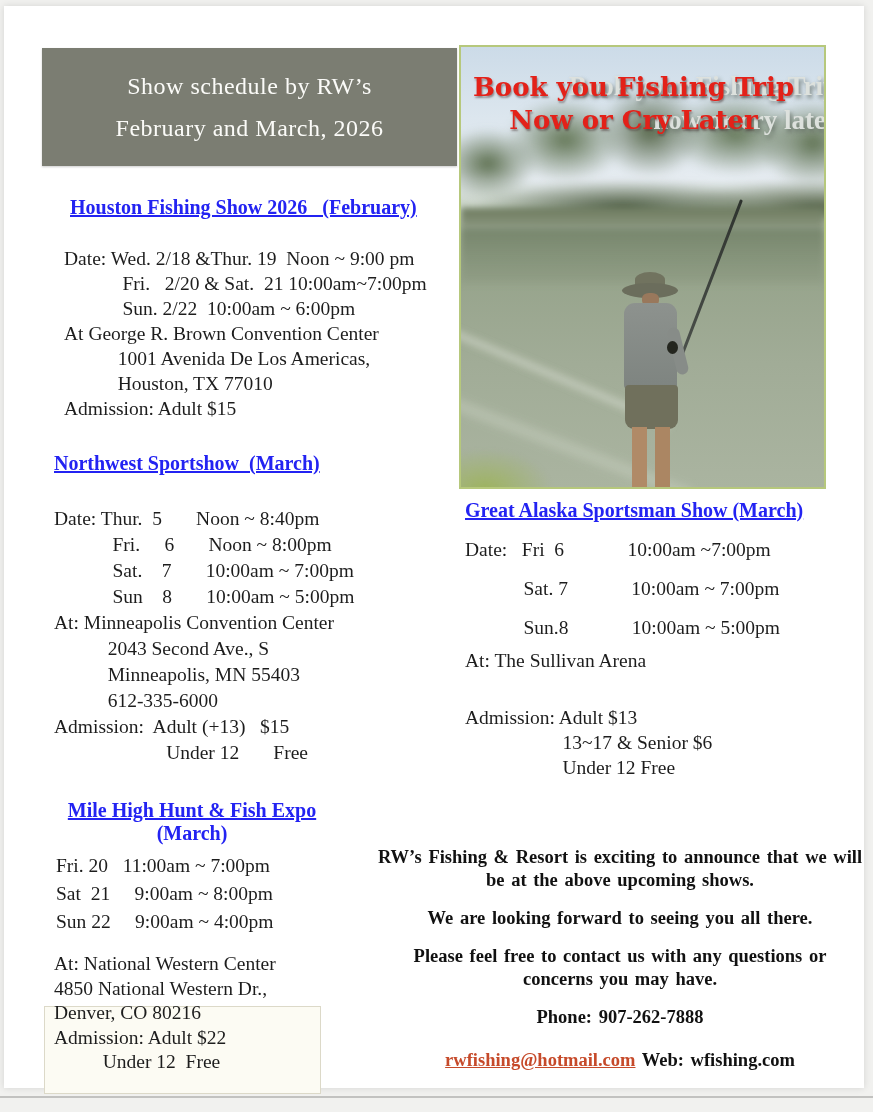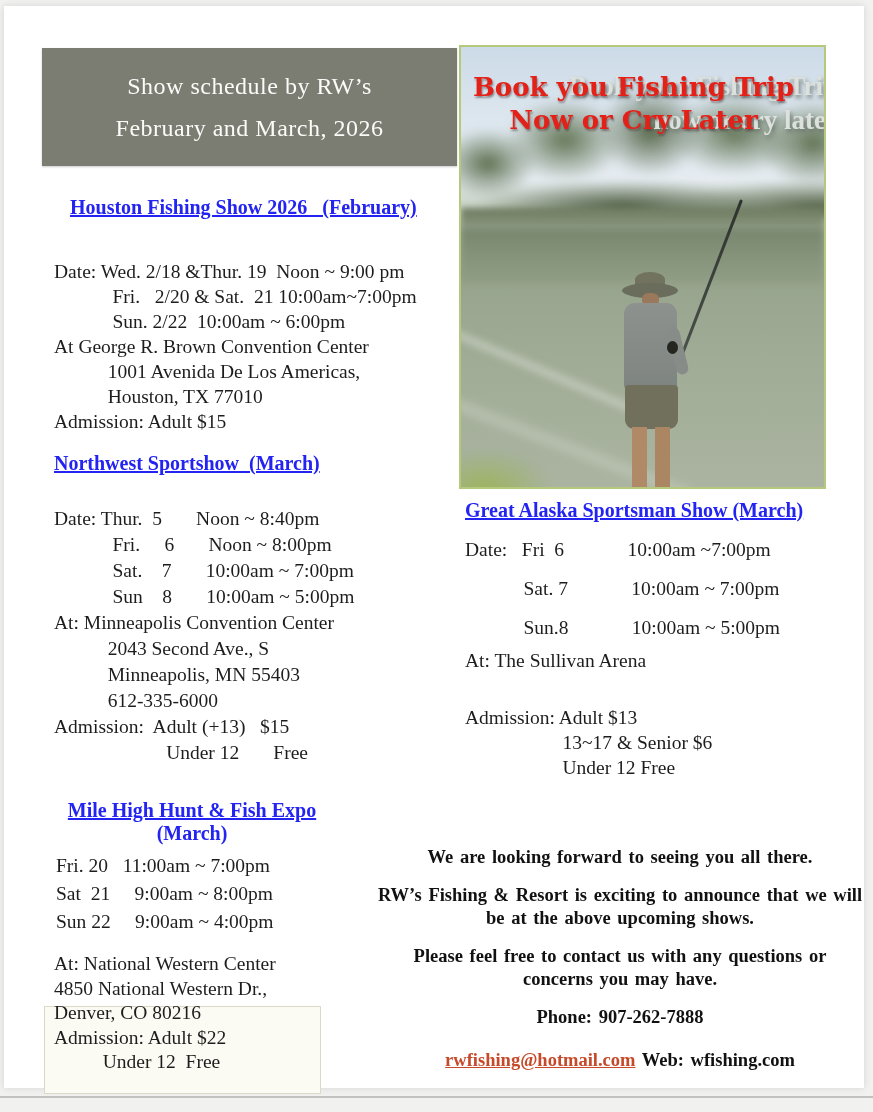--- a/index.html
+++ b/index.html
@@ -168,21 +168,21 @@
       <div>Book you Fishing Trip</div>
       <div>Now or Cry Later</div>
     </div>
   </div>
 
   <div class="note-box"></div>
 
   <div class="sec" style="left:50px; top:190px;margin-left:16px;">
     <div class="heading">Houston Fishing Show 2026   (February)</div>
   </div>
-  <div class="sec lh25" style="left:50px; top:240px;margin-top:13px;">
+  <div class="sec lh25" style="left:60px; top:240px;">
     <div class="line">Date: Wed. 2/18 &amp;Thur. 19  Noon ~ 9:00 pm</div>
     <div class="line">            Fri.   2/20 &amp; Sat.  21 10:00am~7:00pm</div>
     <div class="line">            Sun. 2/22  10:00am ~ 6:00pm</div>
     <div class="line">At George R. Brown Convention Center</div>
     <div class="line">           1001 Avenida De Los Americas,</div>
     <div class="line">           Houston, TX 77010</div>
     <div class="line">Admission: Adult $15</div>
   </div>
 
   <div class="sec" style="left:50px; top:446px;">
@@ -229,22 +229,22 @@
   <div class="sec lh24" style="left:461px; top:643px;">
     <div class="line">At: The Sullivan Arena</div>
   </div>
   <div class="sec lh25" style="left:461px; top:699px;">
     <div class="line">Admission: Adult $13</div>
     <div class="line">                    13~17 &amp; Senior $6</div>
     <div class="line">                    Under 12 Free</div>
   </div>
 
   <div class="announce">
+    <p>RW’s Fishing &amp; Resort is exciting to announce that we will be at the above upcoming shows.</p>
     <p>We are looking forward to seeing you all there.</p>
-    <p>RW’s Fishing &amp; Resort is exciting to announce that we will be at the above upcoming shows.</p>
     <p>Please feel free to contact us with any questions or concerns you may have.</p>
     <p class="phone-line">Phone: 907-262-7888</p>
     <p><span class="email-link">rwfishing@hotmail.com</span> <span class="web-text">Web: wfishing.com</span></p>
   </div>
 
 </div>
 
 <div class="bottom-rule"></div>
 
 </body></html>

